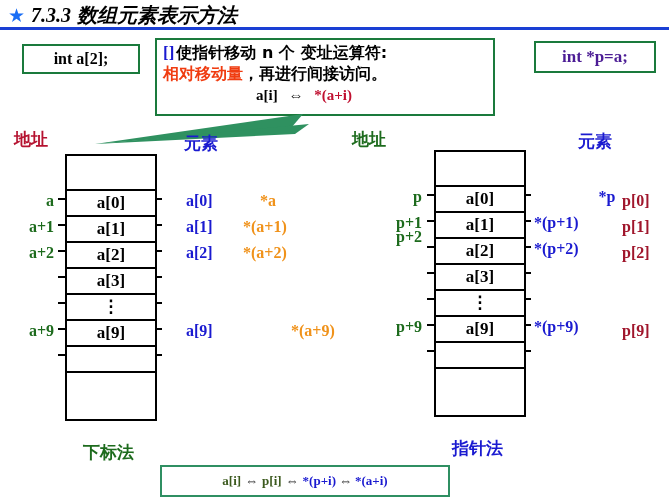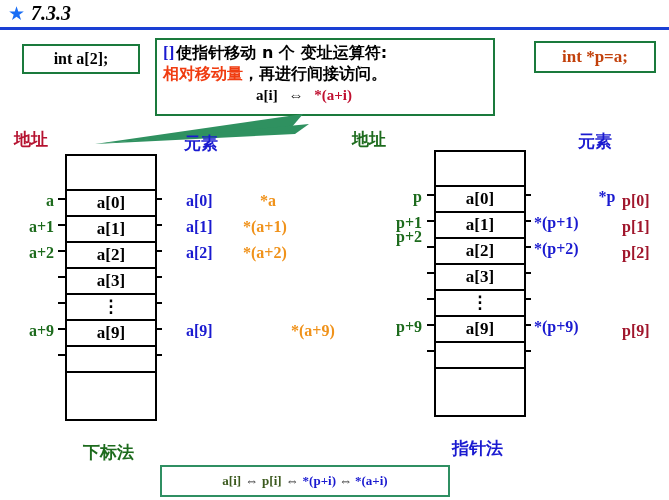--- a/index.html
+++ b/index.html
@@ -32,21 +32,21 @@
   #decl-box{
     left:22px;top:44px;width:118px;height:30px;
     display:flex;align-items:center;justify-content:center;
   }
   #decl-text{font-weight:bold;font-size:16px;color:#000;white-space:nowrap;}
 
   #ptr-box{
     left:534px;top:41px;width:122px;height:32px;
     display:flex;align-items:center;justify-content:center;
   }
-  #ptr-text{font-weight:bold;font-size:17px;color:#c2410c;white-space:nowrap;}
+  #ptr-text{font-weight:bold;font-size:17px;color:#4c1d95;white-space:nowrap;}
 
   #expl-box{
     left:155px;top:38px;width:340px;height:78px;
     padding:2px 6px 0 6px;
   }
   .cn{font-family:"DejaVu Sans","Liberation Sans",sans-serif;}
   #expl-l1{
     font-size:16px;font-weight:bold;line-height:21px;white-space:nowrap;
     display:flex;align-items:baseline;gap:2px;
   }
@@ -120,20 +120,21 @@
   .f-olive{color:#3c5a1e;}
   .f-blue{color:#1a1ad0;}
   .f-dark{color:#111;}
 </style>
 </head>
 <body>
 
 <div class="abs" id="title-row">
   <span id="title-star">★</span>
   <span id="title-text">7.3.3</span>
+  <span id="title-text">数组元素表示方法</span>
 </div>
 <div class="abs" id="title-rule"></div>
 
 <div class="abs gbox" id="decl-box">
   <span id="decl-text">int a[2];</span>
 </div>
 
 <div class="abs gbox" id="ptr-box">
   <span id="ptr-text">int *p=a;</span>
 </div>

